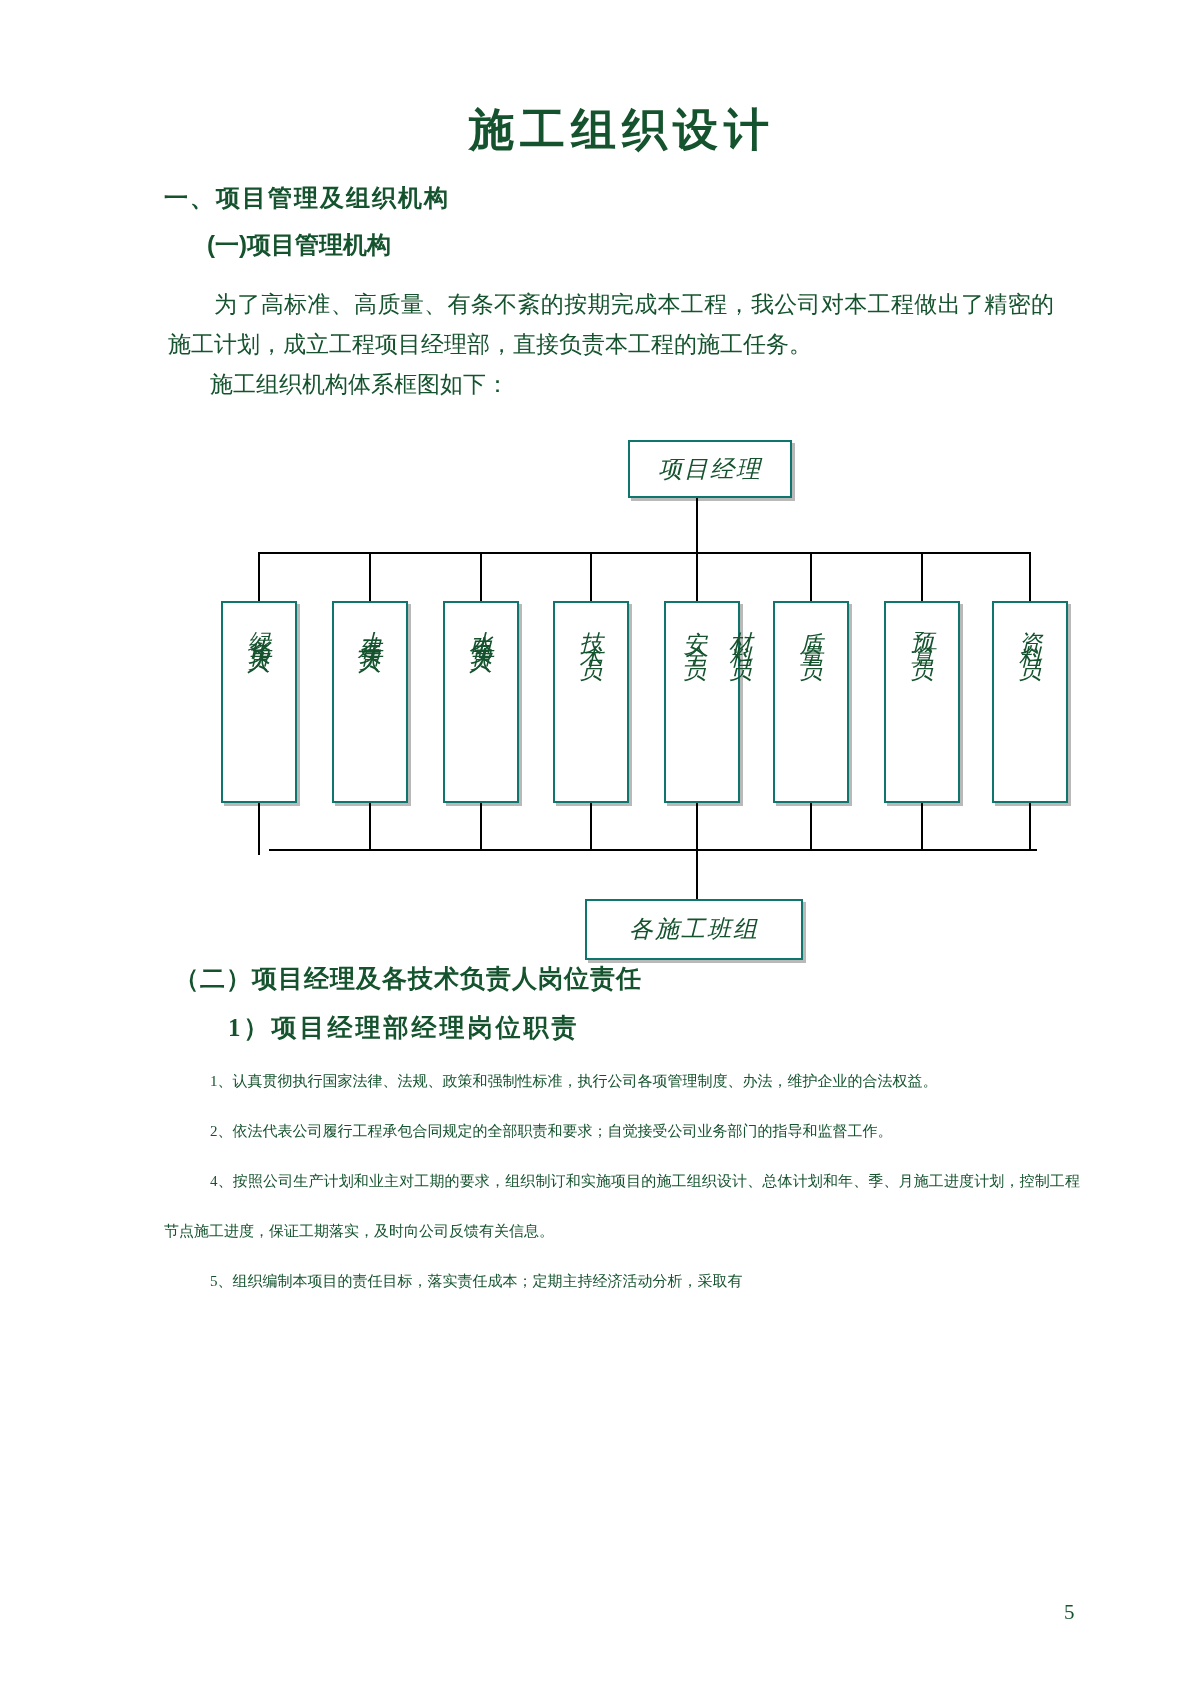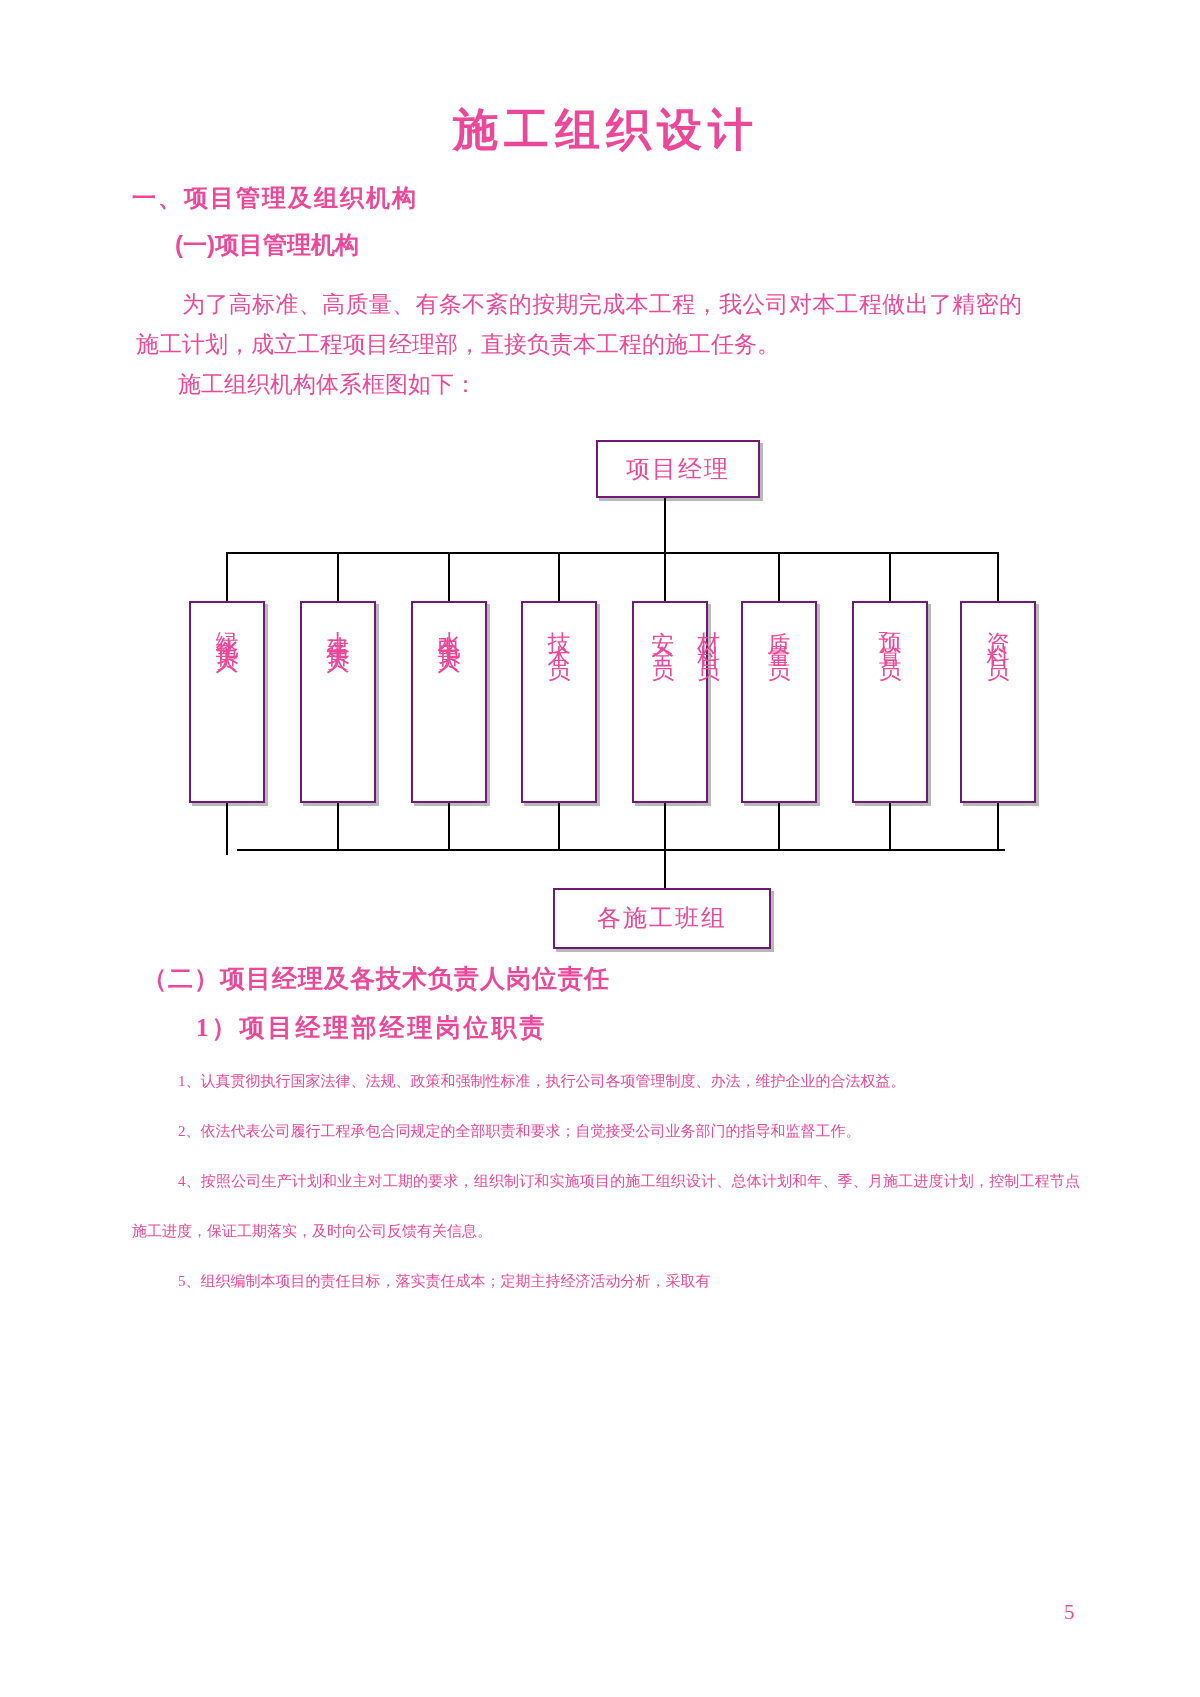--- a/index.html
+++ b/index.html
@@ -3,23 +3,24 @@
 <meta charset="utf-8">
 <style>
   * { box-sizing: border-box; }
   html, body { margin: 0; padding: 0; background: #ffffff; }
 
   .page {
     position: relative;
     width: 1200px;
     height: 1697px;
     background: #ffffff;
-    color: #ec4899;
+    color: #14532d;
     font-family: "Liberation Serif", "DejaVu Serif", serif;
     overflow: hidden;
+    padding-left: 32px;
   }
 
   
   .content-top { padding: 100px 120px 0 132px; }
 
   .doc-title {
     margin: 0 0 22px 0;
     text-align: center;
     font-size: 45px;
     font-weight: bold;
@@ -61,22 +62,23 @@
   
   .chart {
     position: relative;
     width: 1200px;
     height: 545px;
   }
 
   .node {
     position: absolute;
     background: #ffffff;
-    border: 2px solid #701a75;
+    border: 2px solid #0f766e;
     box-shadow: 3px 3px 0 #b9b9b9;
+    font-style: italic;
   }
 
   .node.h-label {
     font-size: 24px;
     text-align: center;
     letter-spacing: 2px;
   }
 
   .line-h, .line-v { position: absolute; background: #000000; }
   .line-h { height: 2px; }
@@ -200,21 +202,21 @@
     <div class="line-v" style="left:558px; top:398px; height:48px;"></div>
     <div class="line-v" style="left:664px; top:398px; height:48px;"></div>
     <div class="line-v" style="left:778px; top:398px; height:48px;"></div>
     <div class="line-v" style="left:889px; top:398px; height:48px;"></div>
     <div class="line-v" style="left:997px; top:398px; height:48px;"></div>
 
     <div class="line-h" style="left:237px; top:444px; width:768px;"></div>
 
     <div class="line-v" style="left:664px; top:444px; height:50px;"></div>
 
-    <div class="node h-label" style="left:553px; top:483px; width:218px; height:61px; line-height:57px;">各施工班组</div>
+    <div class="node h-label" style="left:553px; top:494px; width:218px; height:61px; line-height:57px;">各施工班组</div>
   </div>
 
   <div class="content-bottom">
     <h2 class="h-sec2">（二）项目经理及各技术负责人岗位责任</h2>
     <h3 class="h-sec2-sub">1）项目经理部经理岗位职责</h3>
     <div class="duties">
       <p>1、认真贯彻执行国家法律、法规、政策和强制性标准，执行公司各项管理制度、办法，维护企业的合法权益。</p>
       <p>2、依法代表公司履行工程承包合同规定的全部职责和要求；自觉接受公司业务部门的指导和监督工作。</p>
       <p>4、按照公司生产计划和业主对工期的要求，组织制订和实施项目的施工组织设计、总体计划和年、季、月施工进度计划，控制工程节点施工进度，保证工期落实，及时向公司反馈有关信息。</p>
       <p>5、组织编制本项目的责任目标，落实责任成本；定期主持经济活动分析，采取有</p>

